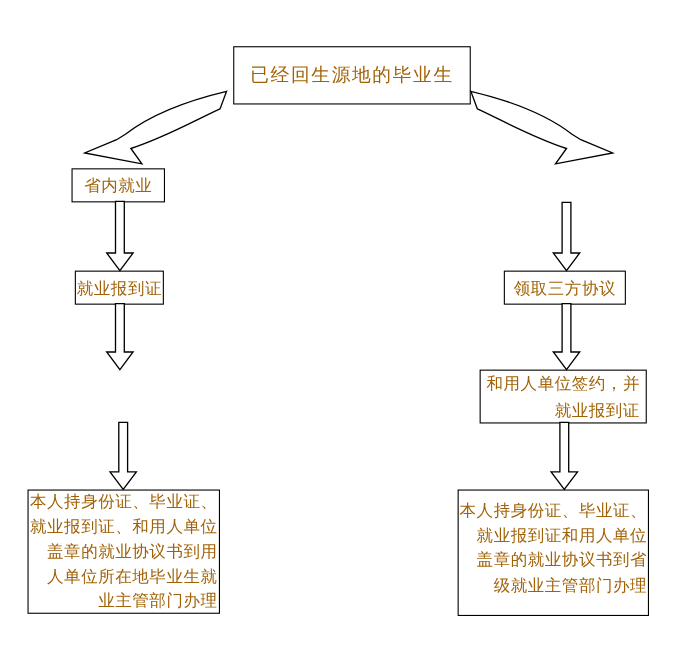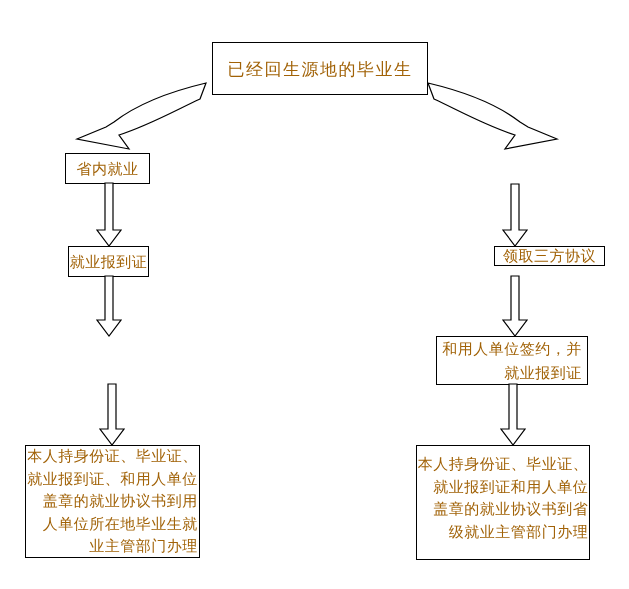--- a/index.html
+++ b/index.html
@@ -84,21 +84,21 @@
   <div class="node" style="left:68px; top:246px; width:81px; height:31px;">就业报到证</div>
 
 
   <div class="node multiline big-node" style="left:25px; top:445px; width:175px; height:113px;">本人持身份证、毕业证、
 就业报到证、和用人单位
 盖章的就业协议书到用
 人单位所在地毕业生就
 业主管部门办理</div>
 
 
-  <div class="node" style="left:458px; top:246px; width:111px; height:20px;margin-left:36px;">领取三方协议</div>
+  <div class="node" style="left:458px; top:246px; width:111px; height:31px;">领取三方协议</div>
 
   <div class="node multiline step3-node" style="left:436px; top:336px; width:152px; height:49px;">和用人单位签约，并
 就业报到证</div>
 
   <div class="node multiline big-node top-align" style="left:416px; top:445px; width:174px; height:115px;">本人持身份证、毕业证、
 就业报到证和用人单位
 盖章的就业协议书到省
 级就业主管部门办理</div>
 
   <svg class="varrow" style="left:97px; top:183px;" width="24" height="63" viewBox="0 0 24 63">

